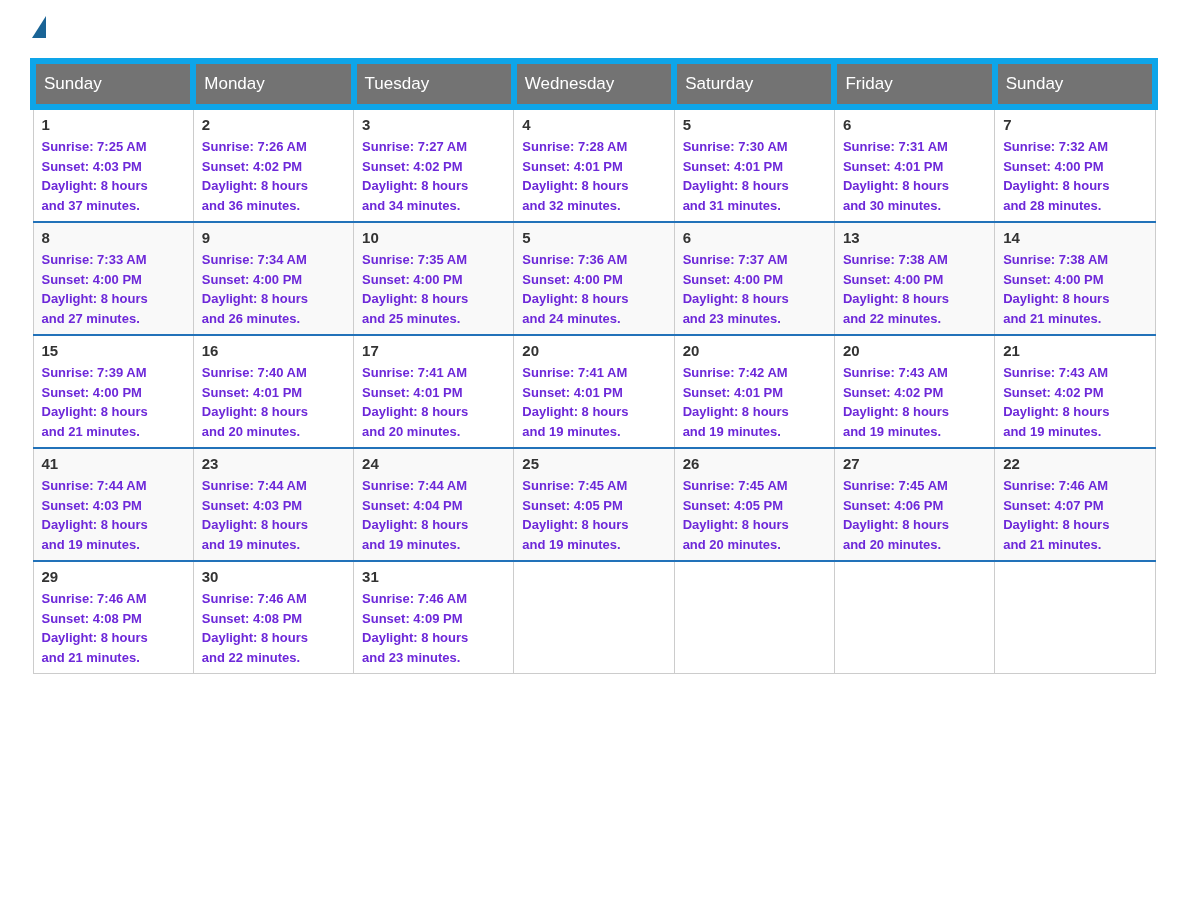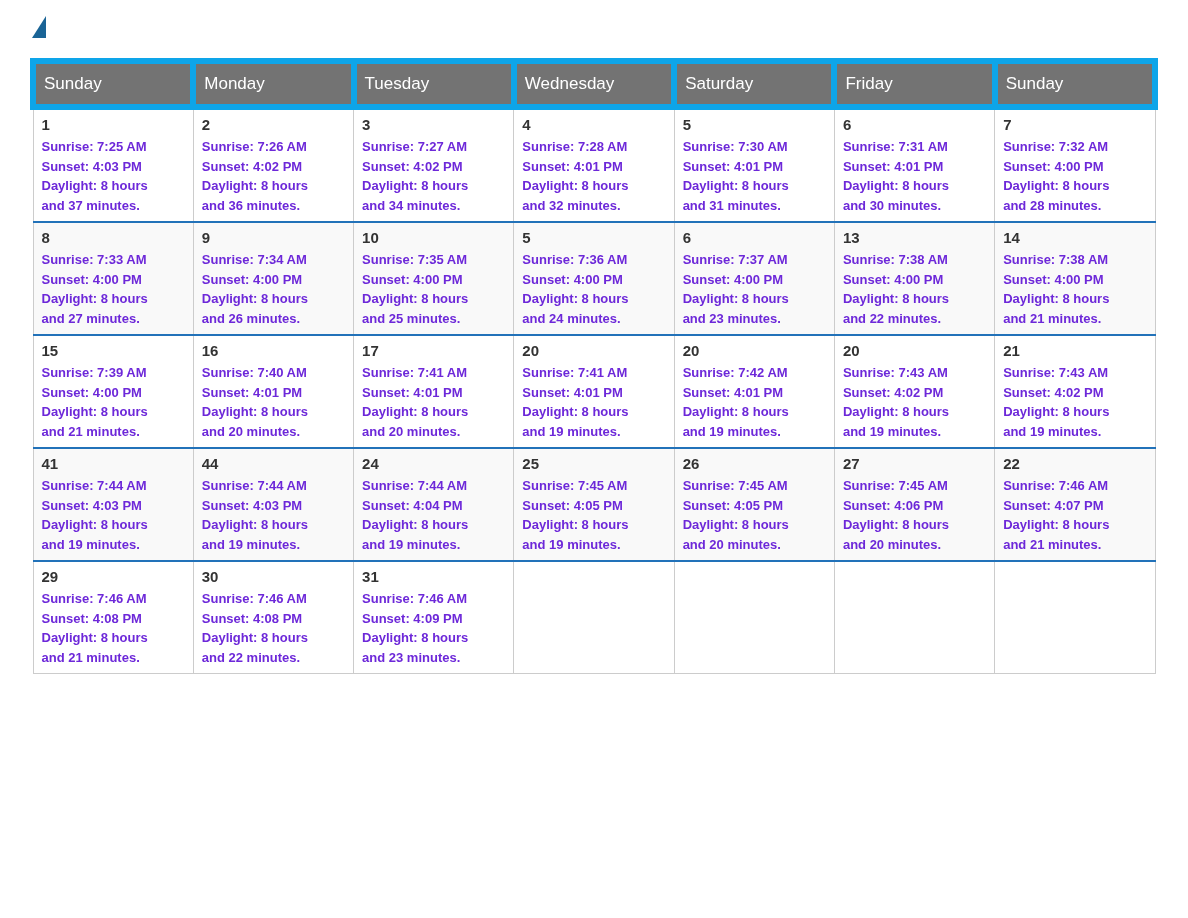--- a/index.html
+++ b/index.html
@@ -217,21 +217,21 @@
           <span class="day-num">21</span>
           <div class="day-info">Sunrise: 7:43 AM<br>Sunset: 4:02 PM<br>Daylight: 8 hours<br>and 19 minutes.</div>
         </td>
       </tr>
       <tr class="week-divider">
         <td>
           <span class="day-num">41</span>
           <div class="day-info">Sunrise: 7:44 AM<br>Sunset: 4:03 PM<br>Daylight: 8 hours<br>and 19 minutes.</div>
         </td>
         <td>
-          <span class="day-num">44</span>
+          <span class="day-num">23</span>
           <div class="day-info">Sunrise: 7:44 AM<br>Sunset: 4:03 PM<br>Daylight: 8 hours<br>and 19 minutes.</div>
         </td>
         <td>
           <span class="day-num">24</span>
           <div class="day-info">Sunrise: 7:44 AM<br>Sunset: 4:04 PM<br>Daylight: 8 hours<br>and 19 minutes.</div>
         </td>
         <td>
           <span class="day-num">25</span>
           <div class="day-info">Sunrise: 7:45 AM<br>Sunset: 4:05 PM<br>Daylight: 8 hours<br>and 19 minutes.</div>
         </td>

